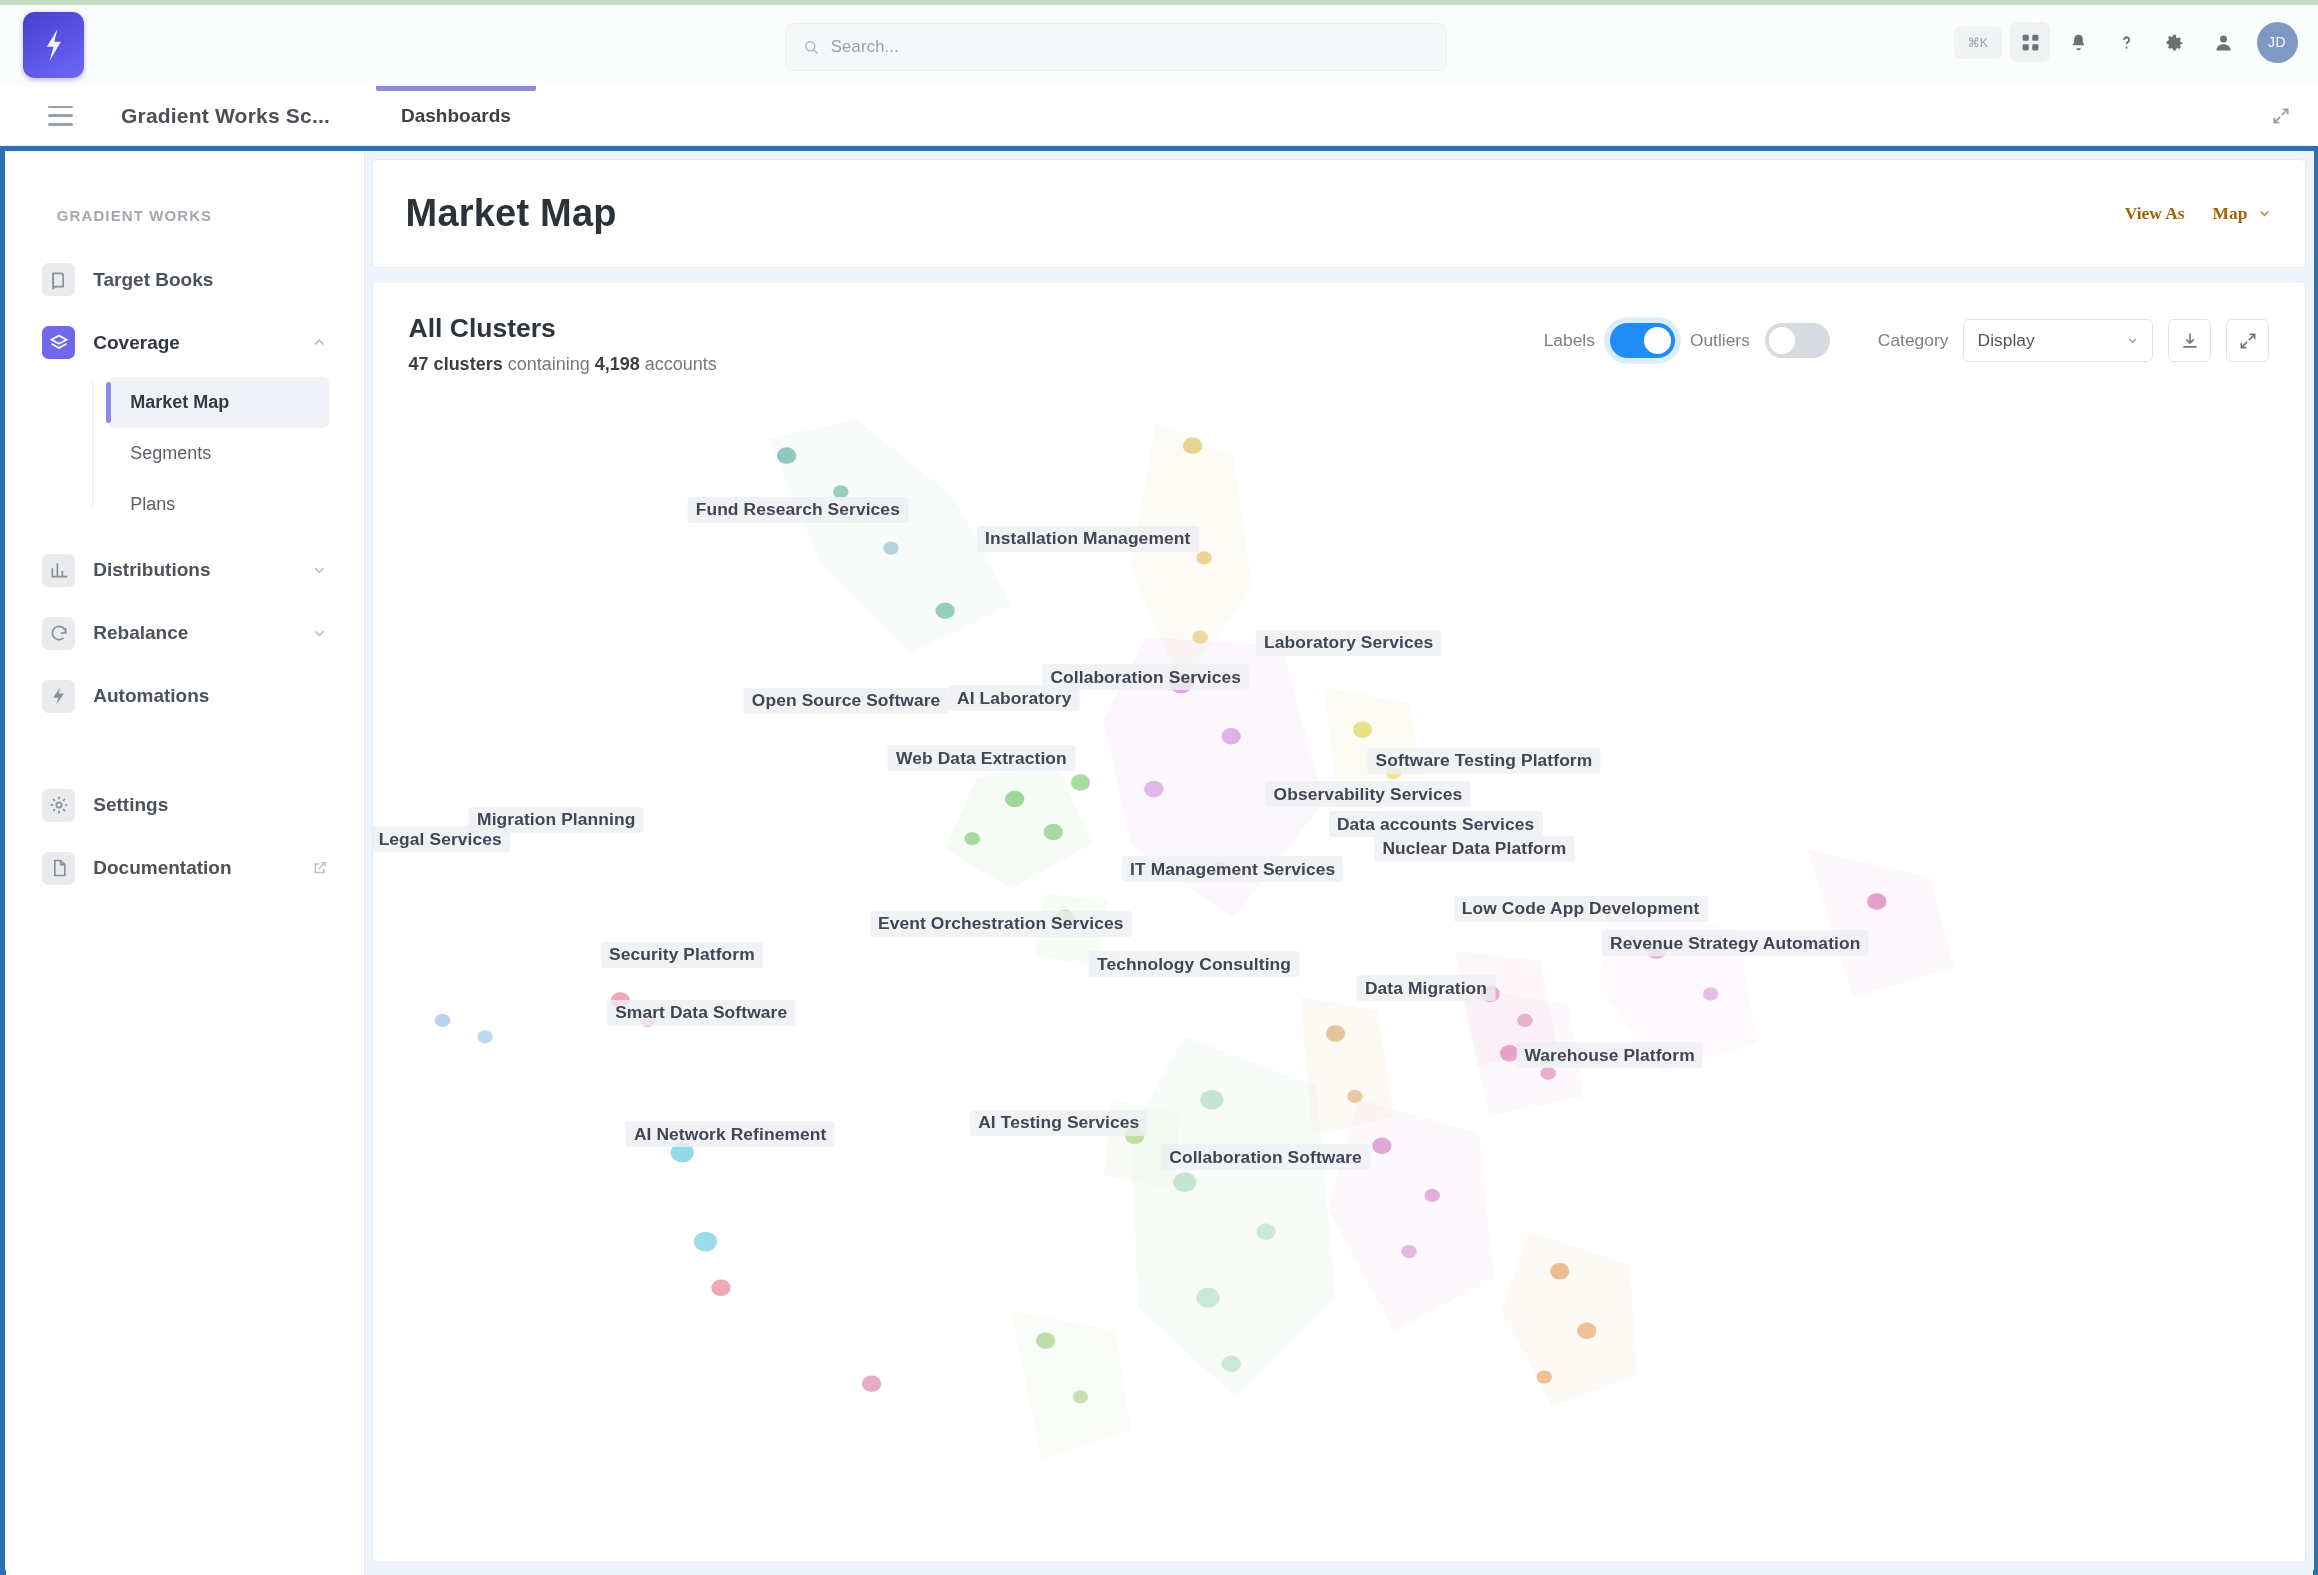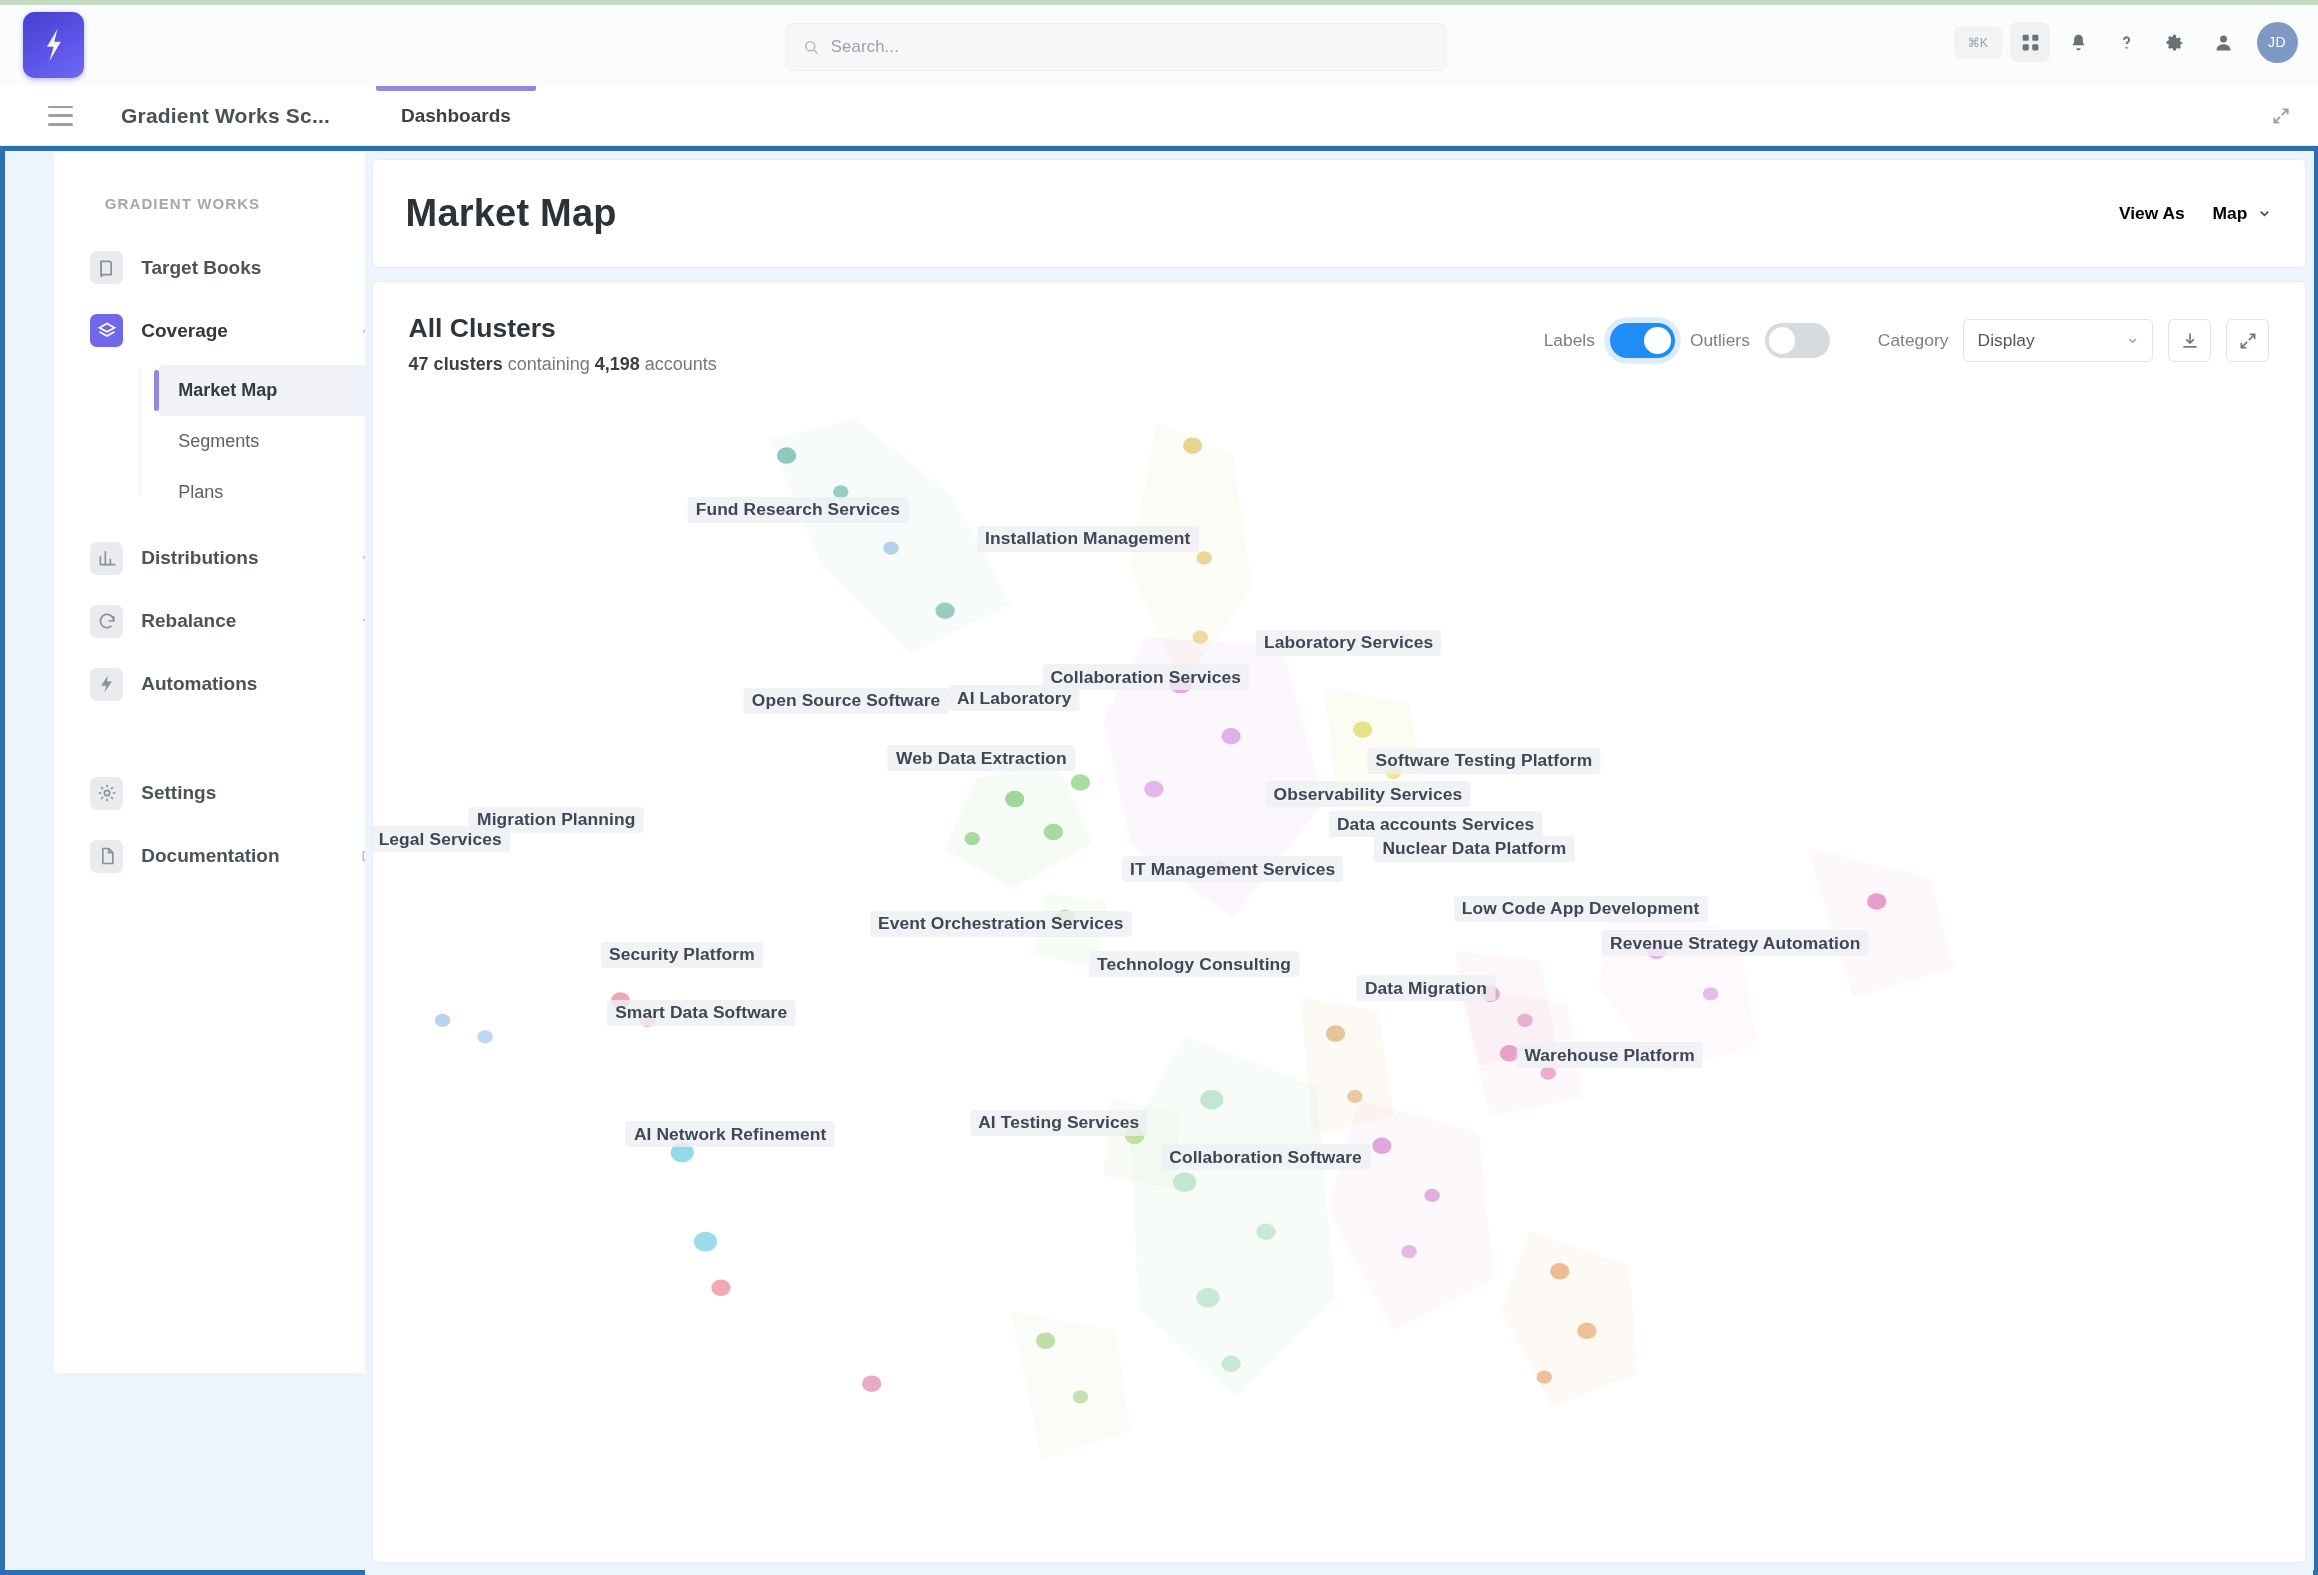--- a/index.html
+++ b/index.html
@@ -89,24 +89,23 @@
 
   
   .focus-ring {
     position: absolute; left: 0; top: 146px; width: 2319px; height: 1429px;
     border: 5.8px solid #2c6fb5;
     background: #eef4fb;
   }
 
   
   .sidebar {
-    position: absolute; left: 5.8px; top: 152px; width: 359px; height: 1221px;
+    position: absolute; left: 5.8px; top: 152px; width: 359px; height: 1423px;
     background: #ffffff; border-right: 0.8px solid #e9ecef;
-    padding-top: 43px;
-    margin-left: 48px;
+    padding-top: 55px;
   }
   .side-sect {
     font-size: 15px; font-weight: bold; letter-spacing: 1.1px;
     color: #a3a8ae; padding: 0 0 0 51px; margin-bottom: 26.5px;
     text-transform: uppercase;
   }
   .nav-item {
     height: 58px; margin: 0 21.5px 5px 21.5px; padding: 0 15px;
     display: flex; align-items: center; gap: 18px; border-radius: 7.5px;
   }
@@ -149,22 +148,22 @@
     background: #eef4fb; padding: 6.6px;
   }
   .page-header {
     background: #ffffff; border: 0.8px solid #e7eaee; border-radius: 5px;
     height: 109px; display: flex; align-items: center; padding: 0 33px;
     margin-bottom: 13.2px;
   }
   .page-title { font-size: 38px; font-weight: bold; color: #2c3238; letter-spacing: 0.2px; }
   .header-right { margin-left: auto; display: flex; align-items: center; gap: 28px; }
   .hdr-btn {
-    font-size: 17.4px; color: #000000; font-weight: bold;
-    display: flex; align-items: center; gap: 10px;
+    font-size: 17.4px; color: #a16207; font-weight: bold;
+    display: flex; align-items: center; gap: 10px; font-family: Liberation Serif, serif;
   }
   .hdr-btn svg { width: 15px; height: 15px; display: block; opacity: .7; }
 
   .panel {
     background: #ffffff; border: 0.8px solid #e7eaee; border-radius: 5px;
     height: 1282px; position: relative; overflow: hidden;
   }
   .panel-head { padding: 31px 36px 0 36px; display: flex; align-items: flex-start; }
   .panel-h1 { font-size: 26.5px; font-weight: bold; color: #2f353b; margin-bottom: 10px; }
   .panel-sub { font-size: 18px; color: #73797f; }

